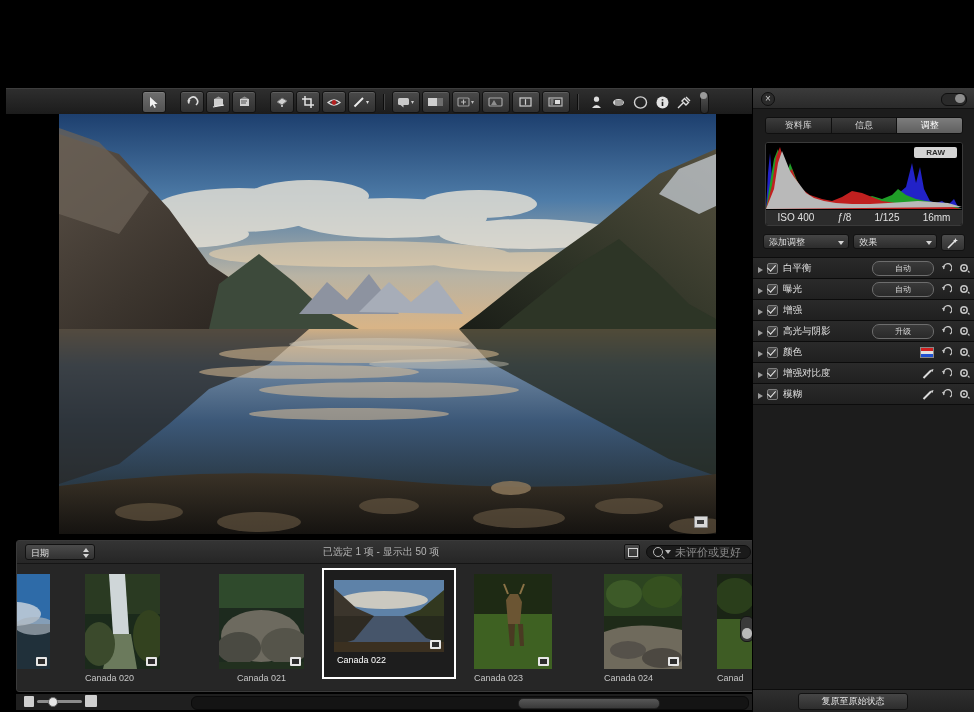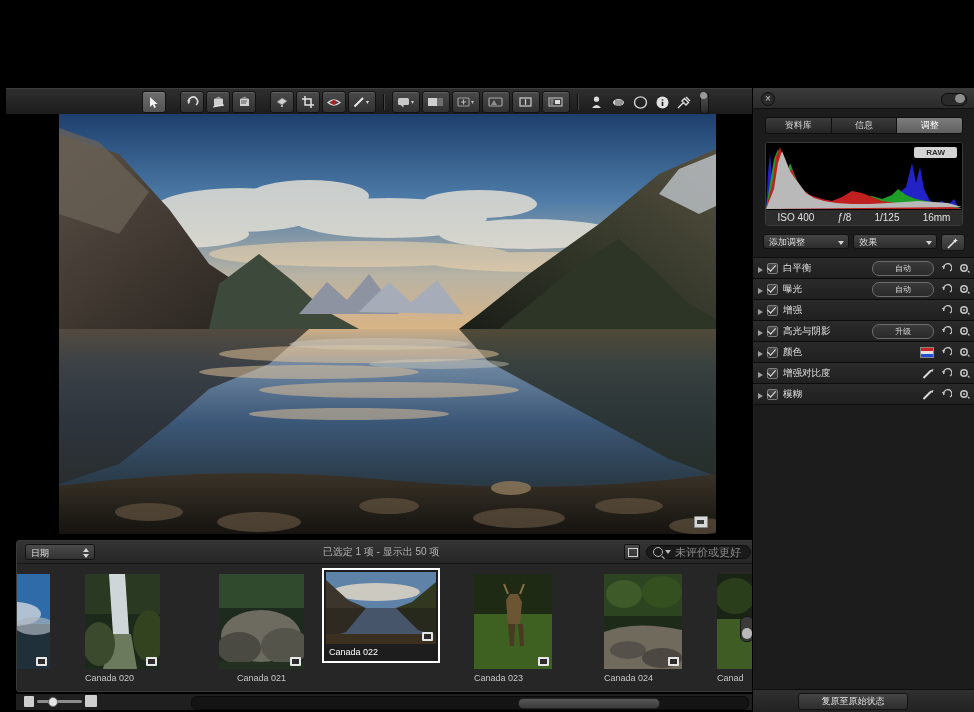--- a/index.html
+++ b/index.html
@@ -50,21 +50,21 @@
   .search .mg:after{content:"";position:absolute;right:-3px;bottom:-2px;width:4px;height:1.4px;background:#b9b9b9;transform:rotate(45deg);}
   .search .dn{width:0;height:0;border-left:3px solid transparent;border-right:3px solid transparent;border-top:4px solid #b9b9b9;margin:0 4px 0 2px;}
   .search span{font-size:11px;color:#8a8a8a;}
 
   .thumbs{position:relative;height:126px;background:#262626;overflow:hidden;}
   .thumb{position:absolute;top:10px;}
   .timg{position:relative;overflow:hidden;background:#111;}
   .timg .vb{position:absolute;right:3px;bottom:3px;width:11px;height:9px;background:#e6e6e6;border-radius:1px;}
   .timg .vb:after{content:"";position:absolute;left:2px;top:2px;width:7px;height:5px;background:#2c2c2c;}
   .tlabel{font-size:9px;color:#c6c6c6;margin-top:4px;}
-  .thumb.selected{border:2px solid #fff;padding:2px;background:#1d1d1d;top:4px;}
+  .thumb.selected{border:2px solid #fff;padding:10px;background:#1d1d1d;top:4px;}
   .thumb.selected .tlabel{color:#fff;margin-top:0;padding:3px 0 2px 3px;}
 
   .strip-sb{position:absolute;right:3px;top:52px;width:12px;height:24px;border-radius:6px;background:#3a3a3a;border:1px solid #161616;}
   .strip-sb i{position:absolute;left:1px;top:11px;width:10px;height:11px;border-radius:5px;background:#b9b9b9;}
 
   .bottombar{position:absolute;left:10px;top:694px;width:740px;height:16px;background:#1f1f1f;}
   .zoomctl{position:absolute;left:8px;top:1px;display:flex;align-items:center;gap:3px;}
   .zicon{width:10px;height:11px;background:#cfcfcf;border-radius:1px;position:relative;}
   .zicon.big{width:12px;height:12px;}
   .ztrack{width:45px;height:3px;background:#8c8c8c;border-radius:2px;position:relative;}

